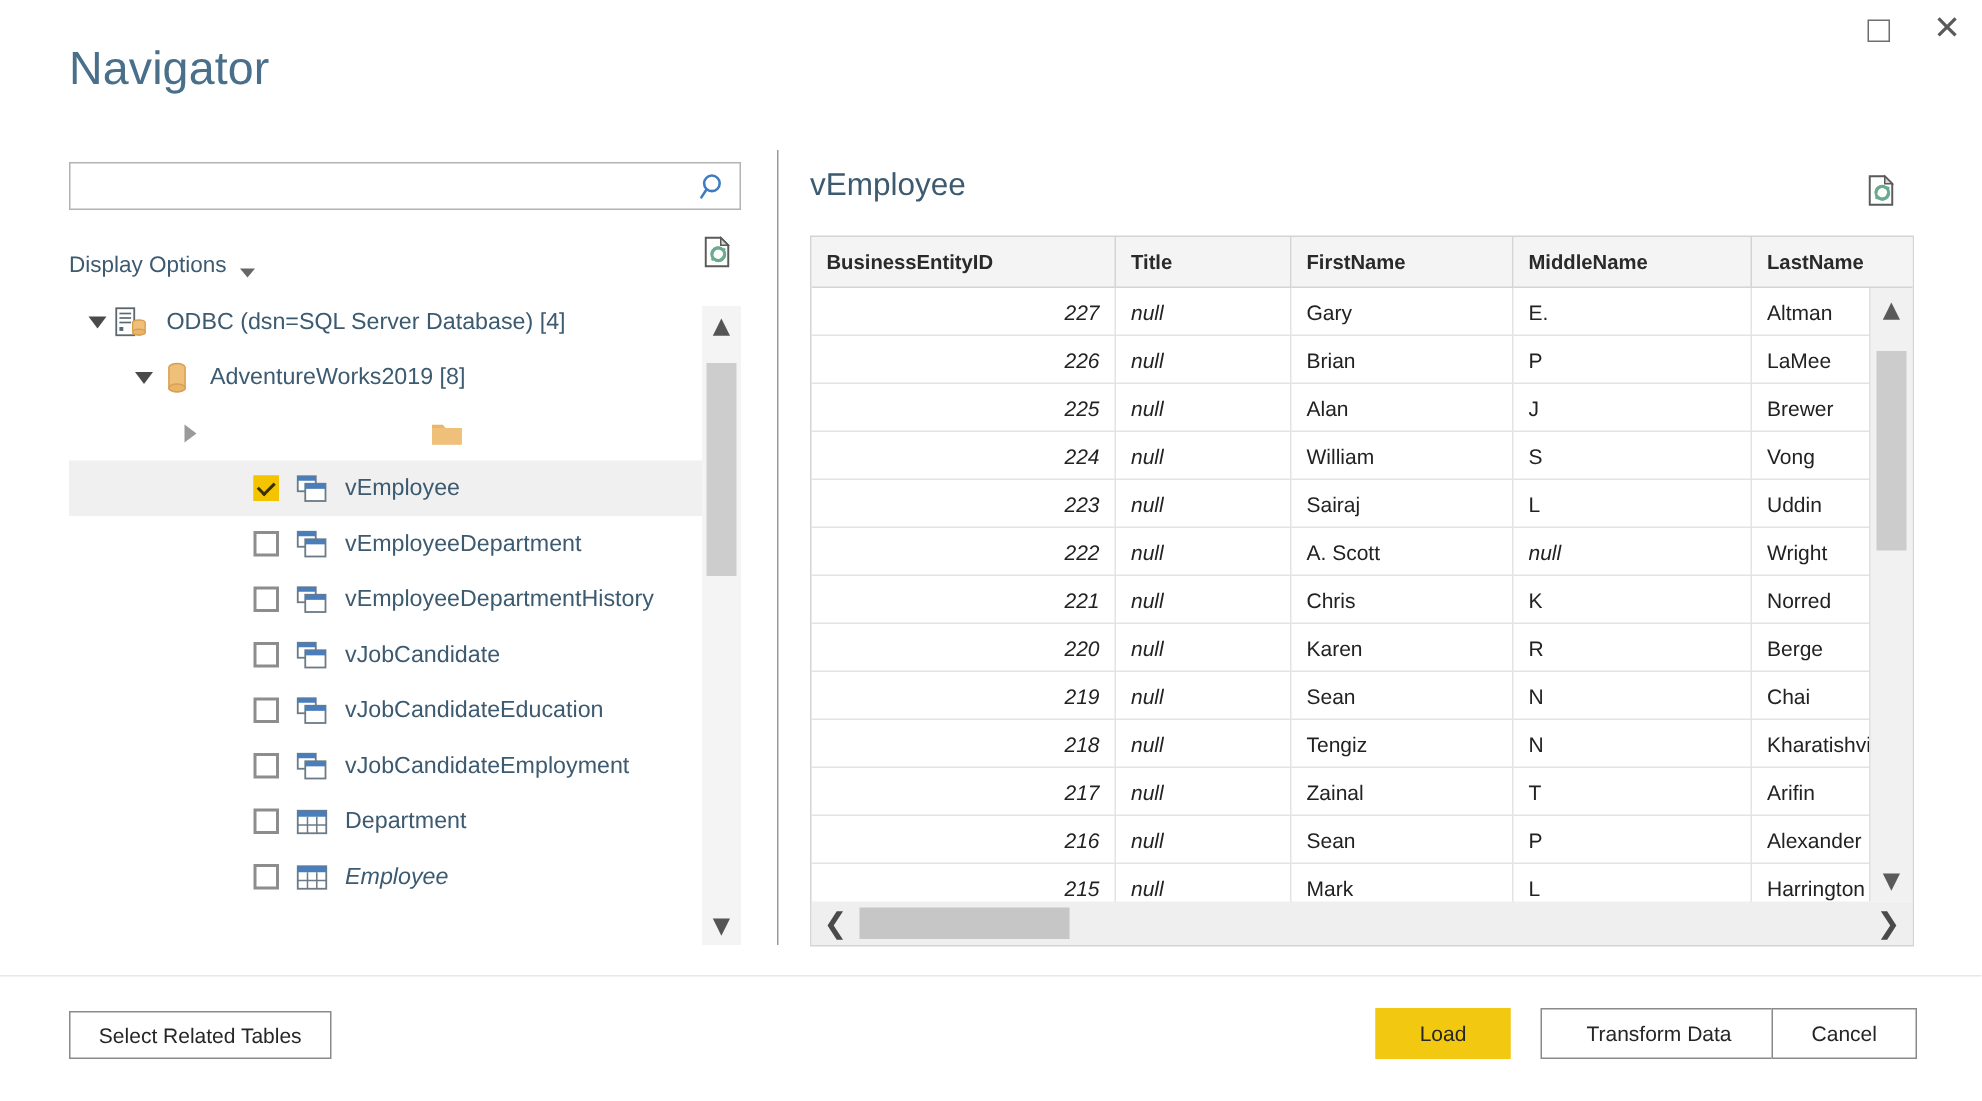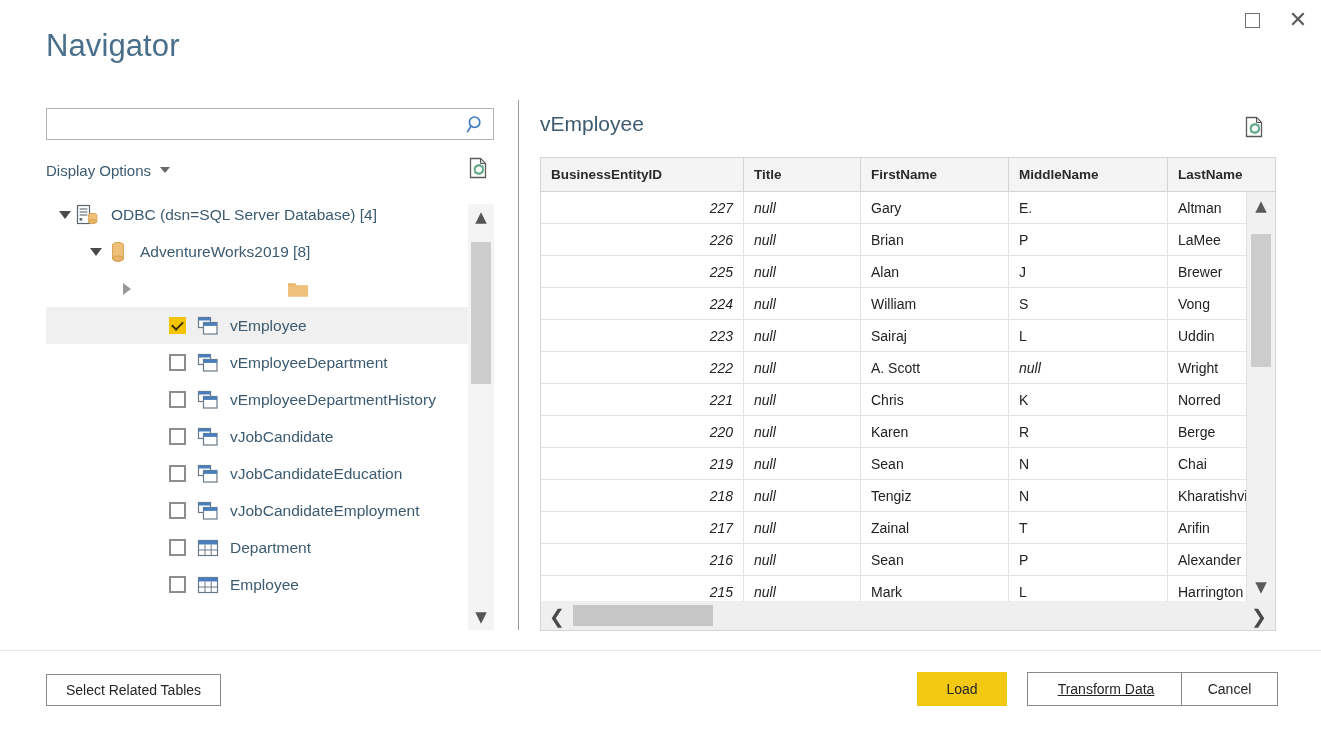--- a/index.html
+++ b/index.html
@@ -34,21 +34,21 @@
     box-sizing:border-box;background:#fff;display:flex;align-items:center;
   }
   .search-input{
     border:0;outline:none;flex:1;height:28px;padding:0 8px;font-size:14px;
     font-family:"Liberation Sans", sans-serif;color:#333;background:transparent;
   }
   .search-icon{width:34px;display:flex;align-items:center;justify-content:center;}
 
   .disp-row{
     position:absolute;left:46px;top:155px;width:448px;height:30px;
-    display:flex;align-items:center;
+    display:flex;align-items:flex-end;
   }
   .disp-label{font-size:15px;color:#3c5a70;}
   .caret-down{
     margin-left:9px;width:0;height:0;border-left:5px solid transparent;
     border-right:5px solid transparent;border-top:6px solid #666;
   }
   .refresh-left{position:absolute;right:4px;top:2px;}
 
   .tree-box{
     position:absolute;left:46px;top:196px;width:448px;height:434px;
@@ -133,21 +133,21 @@
 
   
   .footer-sep{position:absolute;left:0;top:650px;width:1321px;height:1px;background:#e8e8e8;}
   .btn{
     border:1px solid #8a8a8a;background:#fff;box-sizing:border-box;
     font-family:"Liberation Sans",sans-serif;font-size:14px;color:#262626;
     display:flex;align-items:center;justify-content:center;cursor:pointer;
   }
   .btn-related{position:absolute;left:46px;top:674px;width:175px;height:32px;}
   .btn-load{position:absolute;left:917px;top:672px;width:90px;height:34px;background:#f2c811;border:1px solid #f2c811;}
-  .btn-transform{position:absolute;left:1027px;top:672px;width:158px;height:34px;text-decoration:underline;}
+  .btn-transform{position:absolute;left:1027px;top:672px;width:158px;height:34px;}
   .btn-cancel{position:absolute;left:1181px;top:672px;width:97px;height:34px;}
 </style>
 </head>
 <body>
 
 <div class="win-controls">
   <div class="win-btn">
     <span class="sq"></span>
   </div>
   <div class="win-btn">
@@ -318,21 +318,21 @@
           <svg width="22" height="18" viewBox="0 0 22 18">
             <rect x="1.5" y="1.5" width="19" height="15" fill="#fff" stroke="#6b7a86" stroke-width="1.2"></rect>
             <rect x="1.5" y="1.5" width="19" height="4" fill="#4a7ebb"></rect>
             <line x1="8" y1="5.5" x2="8" y2="16.5" stroke="#6b7a86" stroke-width="1"></line>
             <line x1="14.2" y1="5.5" x2="14.2" y2="16.5" stroke="#6b7a86" stroke-width="1"></line>
             <line x1="1.5" y1="11" x2="20.5" y2="11" stroke="#6b7a86" stroke-width="1"></line>
           </svg>
         </span>
         <span class="lbl">Department</span>
       </div>
-      <div class="t-row" style="padding-left: 101px;">
+      <div class="t-row" style="padding-left: 101px; font-style: italic;">
         <span class="expander"></span>
         <span class="chk"></span>
         <span class="ic">
           <svg width="22" height="18" viewBox="0 0 22 18">
             <rect x="1.5" y="1.5" width="19" height="15" fill="#fff" stroke="#6b7a86" stroke-width="1.2"></rect>
             <rect x="1.5" y="1.5" width="19" height="4" fill="#4a7ebb"></rect>
             <line x1="8" y1="5.5" x2="8" y2="16.5" stroke="#6b7a86" stroke-width="1"></line>
             <line x1="14.2" y1="5.5" x2="14.2" y2="16.5" stroke="#6b7a86" stroke-width="1"></line>
             <line x1="1.5" y1="11" x2="20.5" y2="11" stroke="#6b7a86" stroke-width="1"></line>
           </svg>

